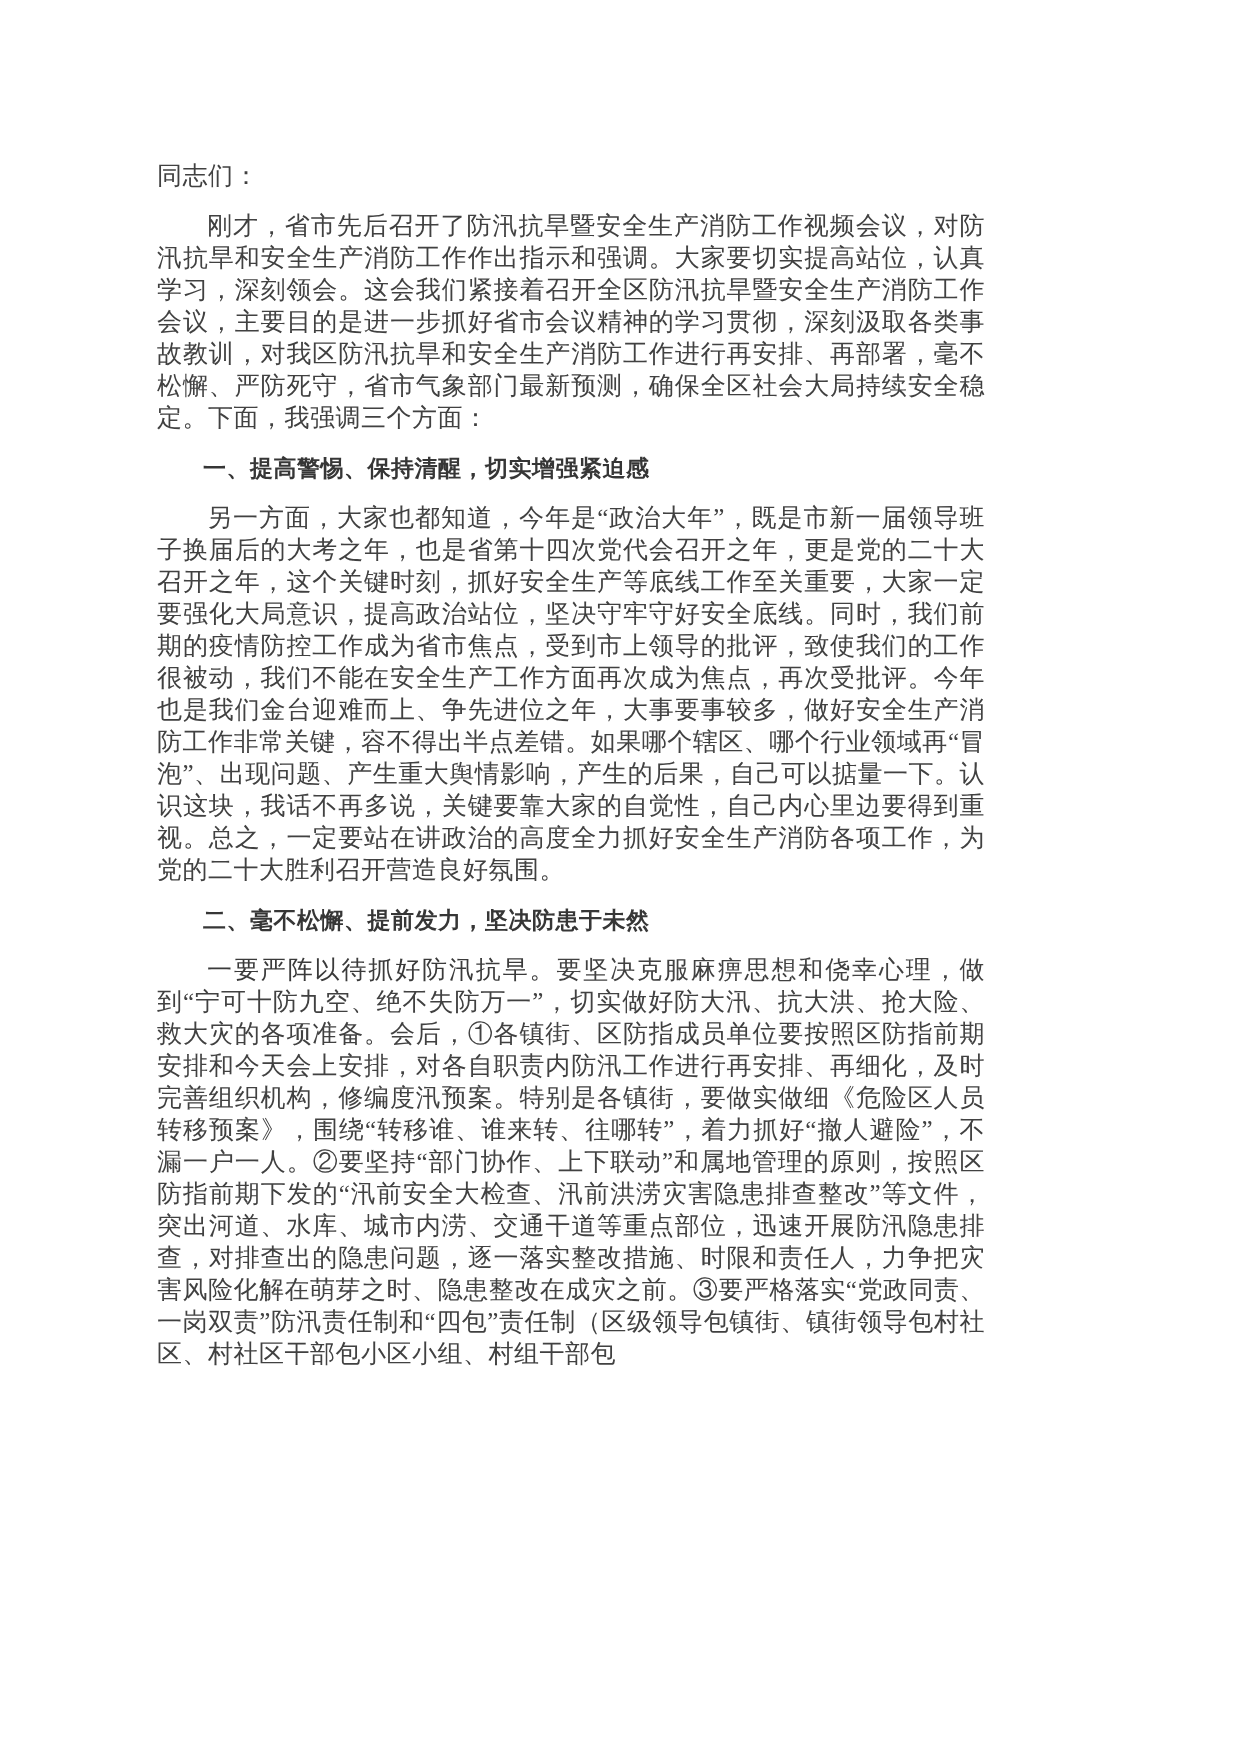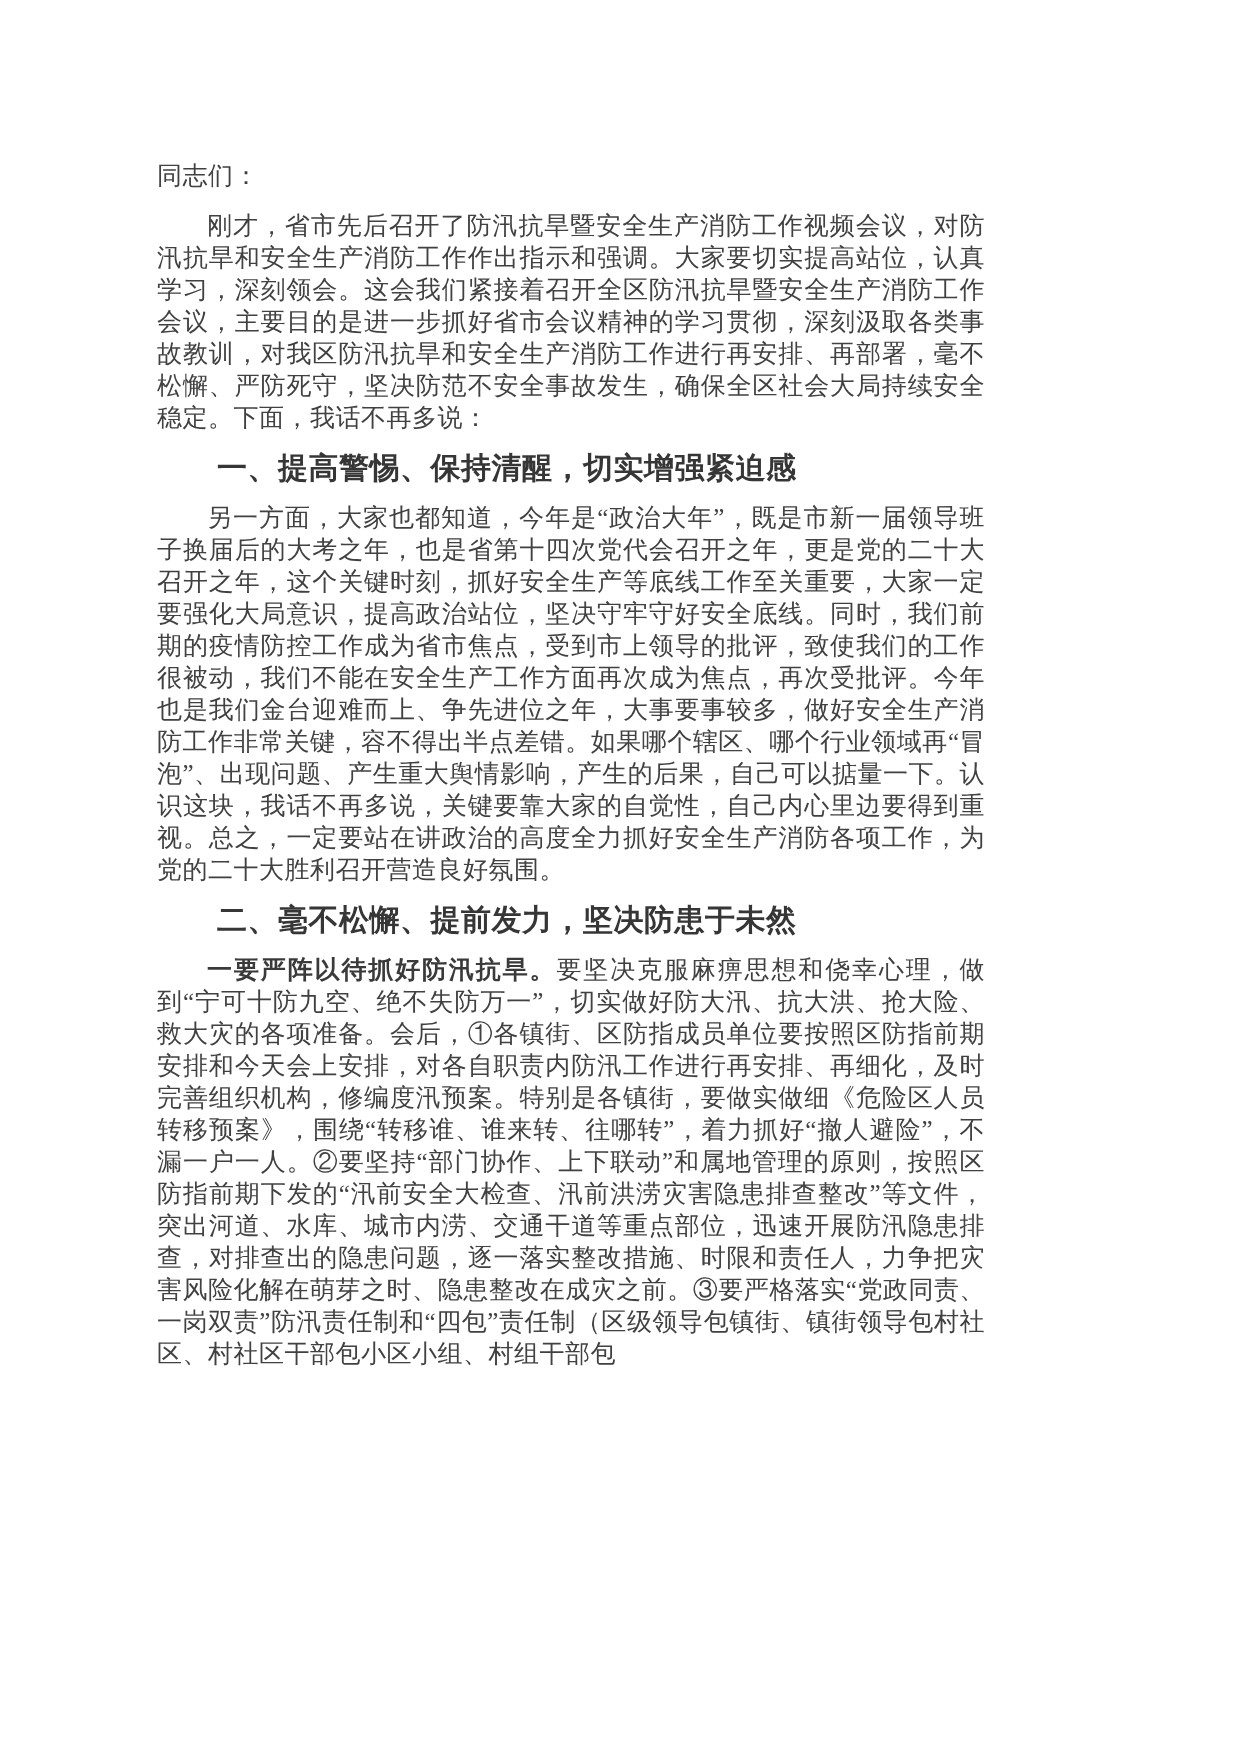--- a/index.html
+++ b/index.html
@@ -27,42 +27,42 @@
   }
   .para {
     margin: 0 0 18px 0;
   }
   .para.indent {
     text-indent: 2em;
   }
   .section-heading {
     font-family: "Liberation Sans", "DejaVu Sans", sans-serif;
     font-weight: 700;
-    font-size: 30px;
+    font-size: 23px;
     line-height: 32px;
     letter-spacing: 0.5px;
     color: #363636;
     margin: 0 0 18px 0;
     text-indent: 2em;
     text-align: justify;
   }
   .lead-bold {
-    font-weight: 700;
+    font-weight: 400;
     color: #3a3a3a;
   }
 </style>
 </head>
 <body>
 
 <div class="page">
   <div class="doc-body">
 
     <p class="para">同志们：</p>
 
-    <p class="para indent">刚才，省市先后召开了防汛抗旱暨安全生产消防工作视频会议，对防汛抗旱和安全生产消防工作作出指示和强调。大家要切实提高站位，认真学习，深刻领会。这会我们紧接着召开全区防汛抗旱暨安全生产消防工作会议，主要目的是进一步抓好省市会议精神的学习贯彻，深刻汲取各类事故教训，对我区防汛抗旱和安全生产消防工作进行再安排、再部署，毫不松懈、严防死守，坚决防范不安全事故发生，确保全区社会大局持续安全稳定。下面，我话不再多说：</p>
+    <p class="para indent">刚才，省市先后召开了防汛抗旱暨安全生产消防工作视频会议，对防汛抗旱和安全生产消防工作作出指示和强调。大家要切实提高站位，认真学习，深刻领会。这会我们紧接着召开全区防汛抗旱暨安全生产消防工作会议，主要目的是进一步抓好省市会议精神的学习贯彻，深刻汲取各类事故教训，对我区防汛抗旱和安全生产消防工作进行再安排、再部署，毫不松懈、严防死守，省市气象部门最新预测，确保全区社会大局持续安全稳定。下面，我强调三个方面：</p>
 
     <h2 class="section-heading">一、提高警惕、保持清醒，切实增强紧迫感</h2>
 
 
     <p class="para indent">另一方面，大家也都知道，今年是“政治大年”，既是市新一届领导班子换届后的大考之年，也是省第十四次党代会召开之年，更是党的二十大召开之年，这个关键时刻，抓好安全生产等底线工作至关重要，大家一定要强化大局意识，提高政治站位，坚决守牢守好安全底线。同时，我们前期的疫情防控工作成为省市焦点，受到市上领导的批评，致使我们的工作很被动，我们不能在安全生产工作方面再次成为焦点，再次受批评。今年也是我们金台迎难而上、争先进位之年，大事要事较多，做好安全生产消防工作非常关键，容不得出半点差错。如果哪个辖区、哪个行业领域再“冒泡”、出现问题、产生重大舆情影响，产生的后果，自己可以掂量一下。认识这块，我话不再多说，关键要靠大家的自觉性，自己内心里边要得到重视。总之，一定要站在讲政治的高度全力抓好安全生产消防各项工作，为党的二十大胜利召开营造良好氛围。</p>
 
     <h2 class="section-heading">二、毫不松懈、提前发力，坚决防患于未然</h2>
 
     <p class="para indent"><span class="lead-bold">一要严阵以待抓好防汛抗旱。</span><span>要坚决克服麻痹思想和侥幸心理，做到“宁可十防九空、绝不失防万一”，切实做好防大汛、抗大洪、抢大险、救大灾的各项准备。会后，①各镇街、区防指成员单位要按照区防指前期安排和今天会上安排，对各自职责内防汛工作进行再安排、再细化，及时完善组织机构，修编度汛预案。特别是各镇街，要做实做细《危险区人员转移预案》，围绕“转移谁、谁来转、往哪转”，着力抓好“撤人避险”，不漏一户一人。②要坚持“部门协作、上下联动”和属地管理的原则，按照区防指前期下发的“汛前安全大检查、汛前洪涝灾害隐患排查整改”等文件，突出河道、水库、城市内涝、交通干道等重点部位，迅速开展防汛隐患排查，对排查出的隐患问题，逐一落实整改措施、时限和责任人，力争把灾害风险化解在萌芽之时、隐患整改在成灾之前。③要严格落实“党政同责、一岗双责”防汛责任制和“四包”责任制（区级领导包镇街、镇街领导包村社区、村社区干部包小区小组、村组干部包</span></p>
 

